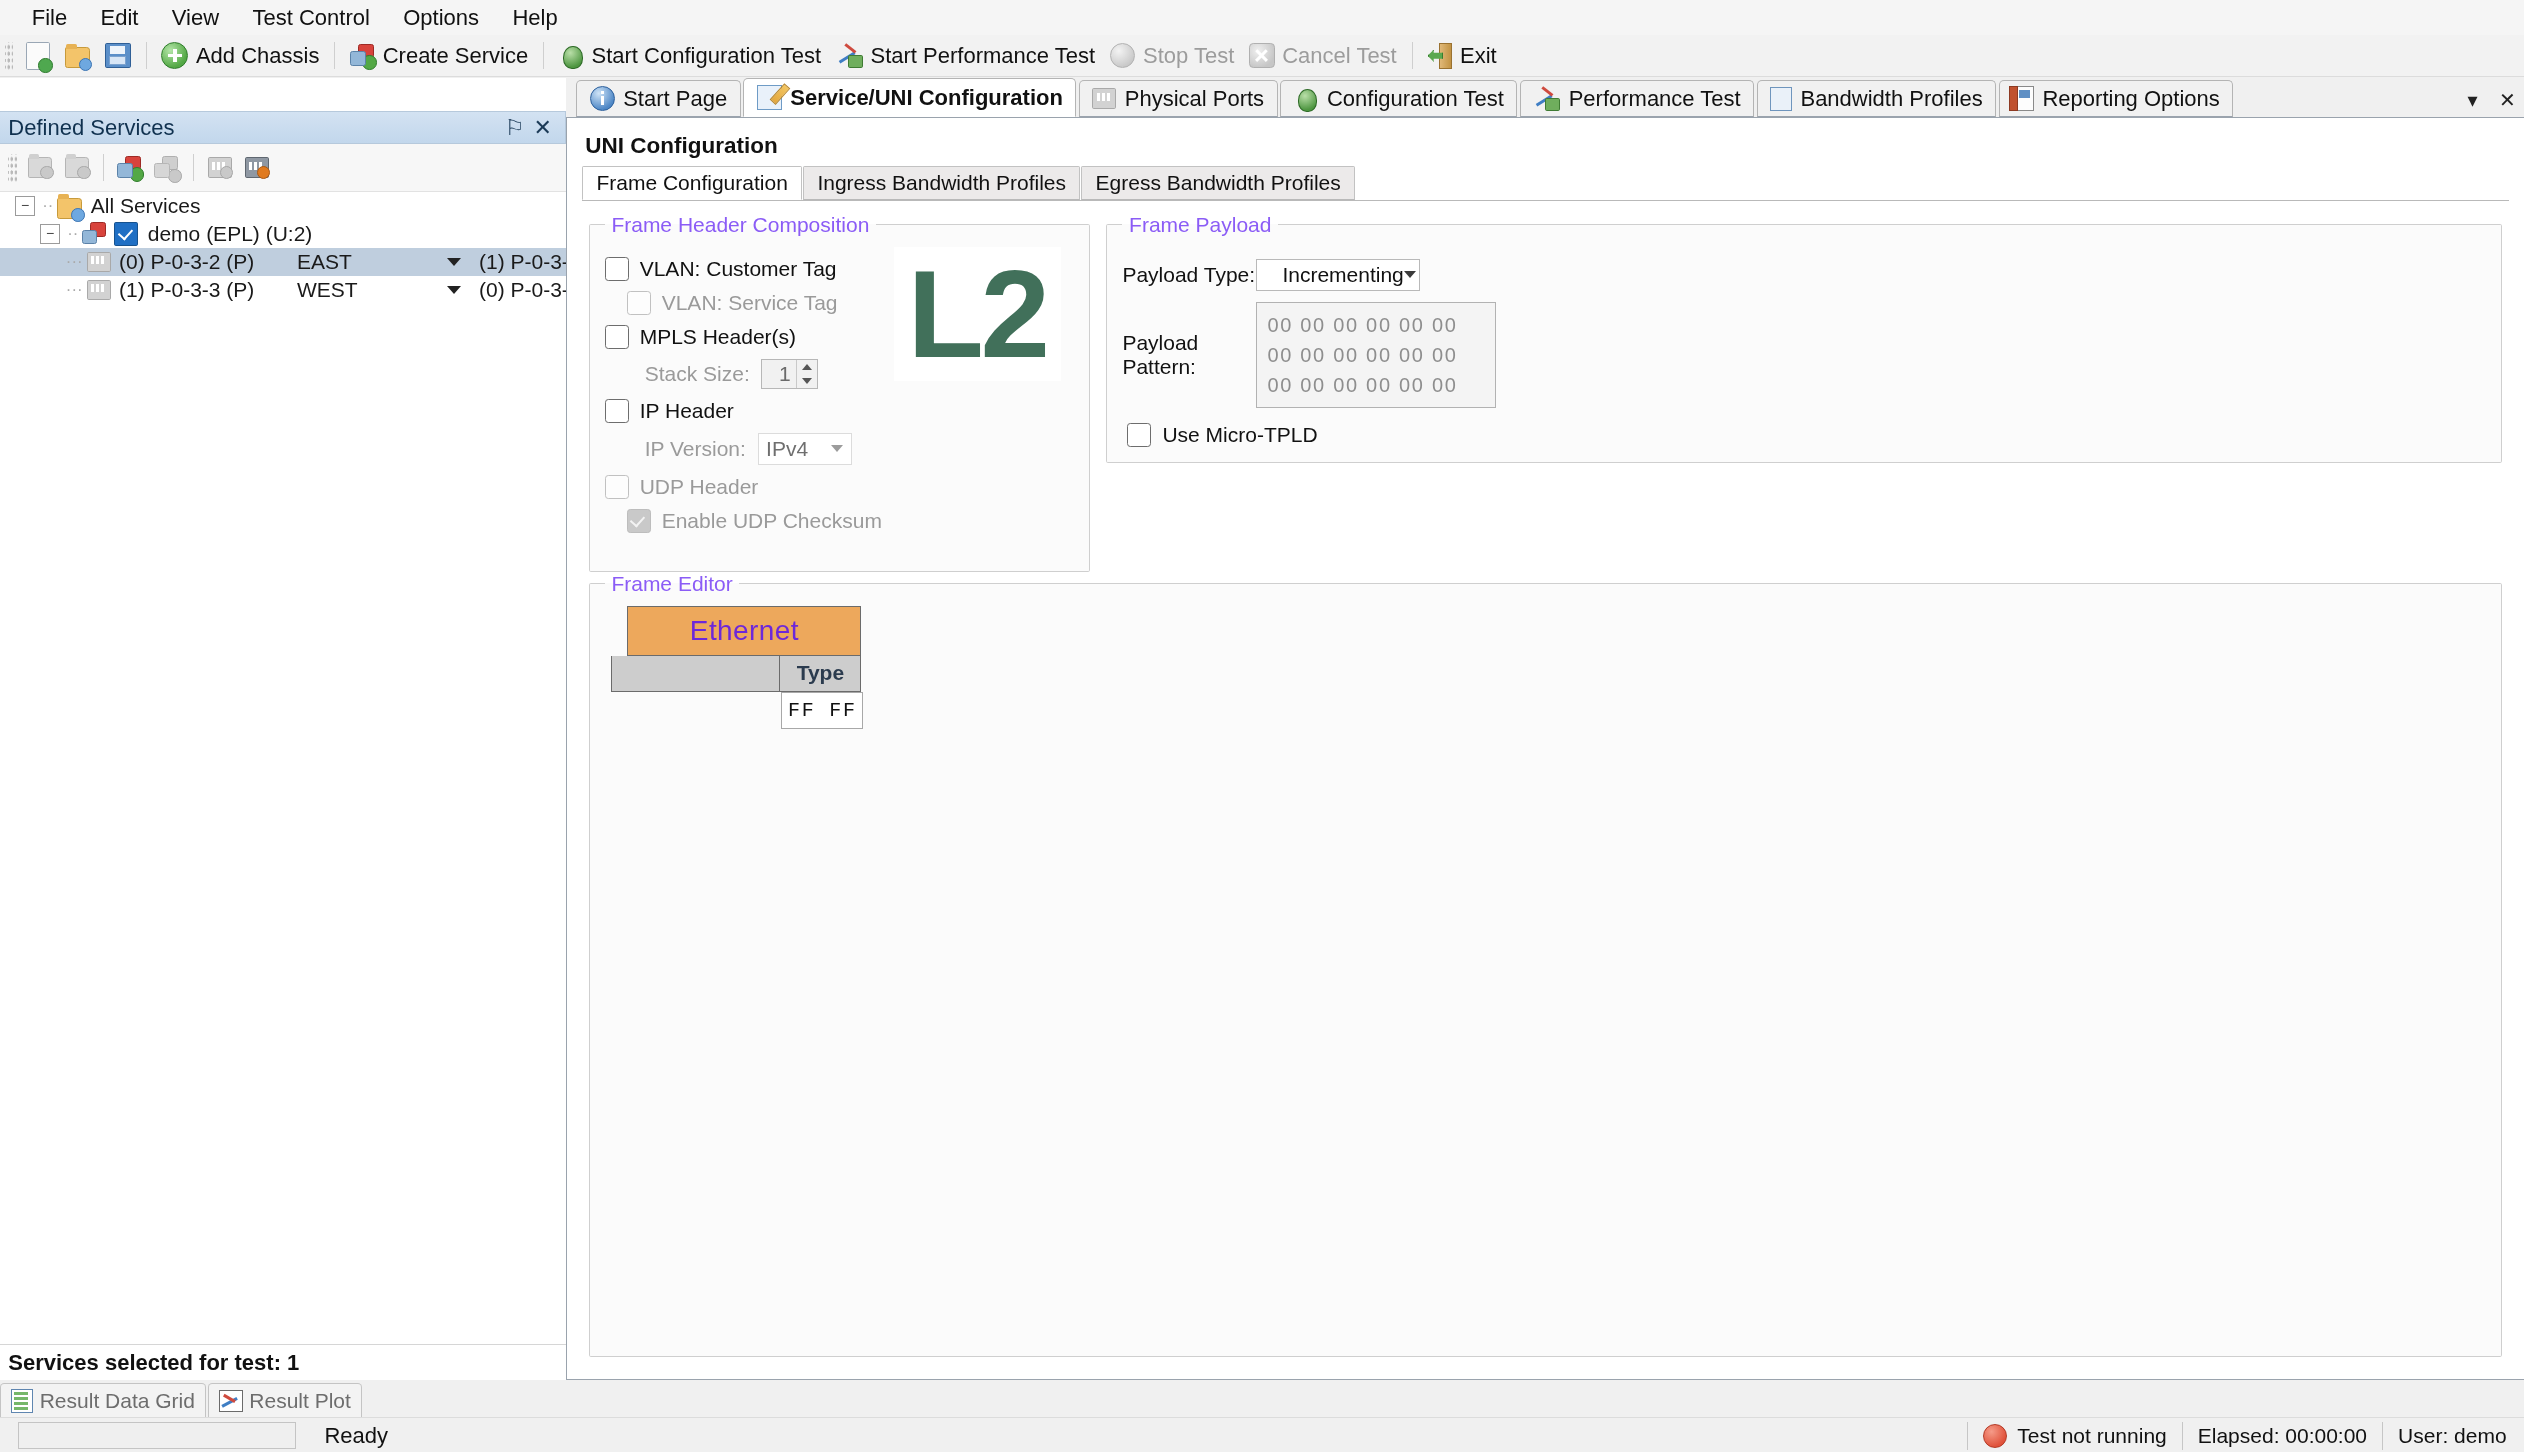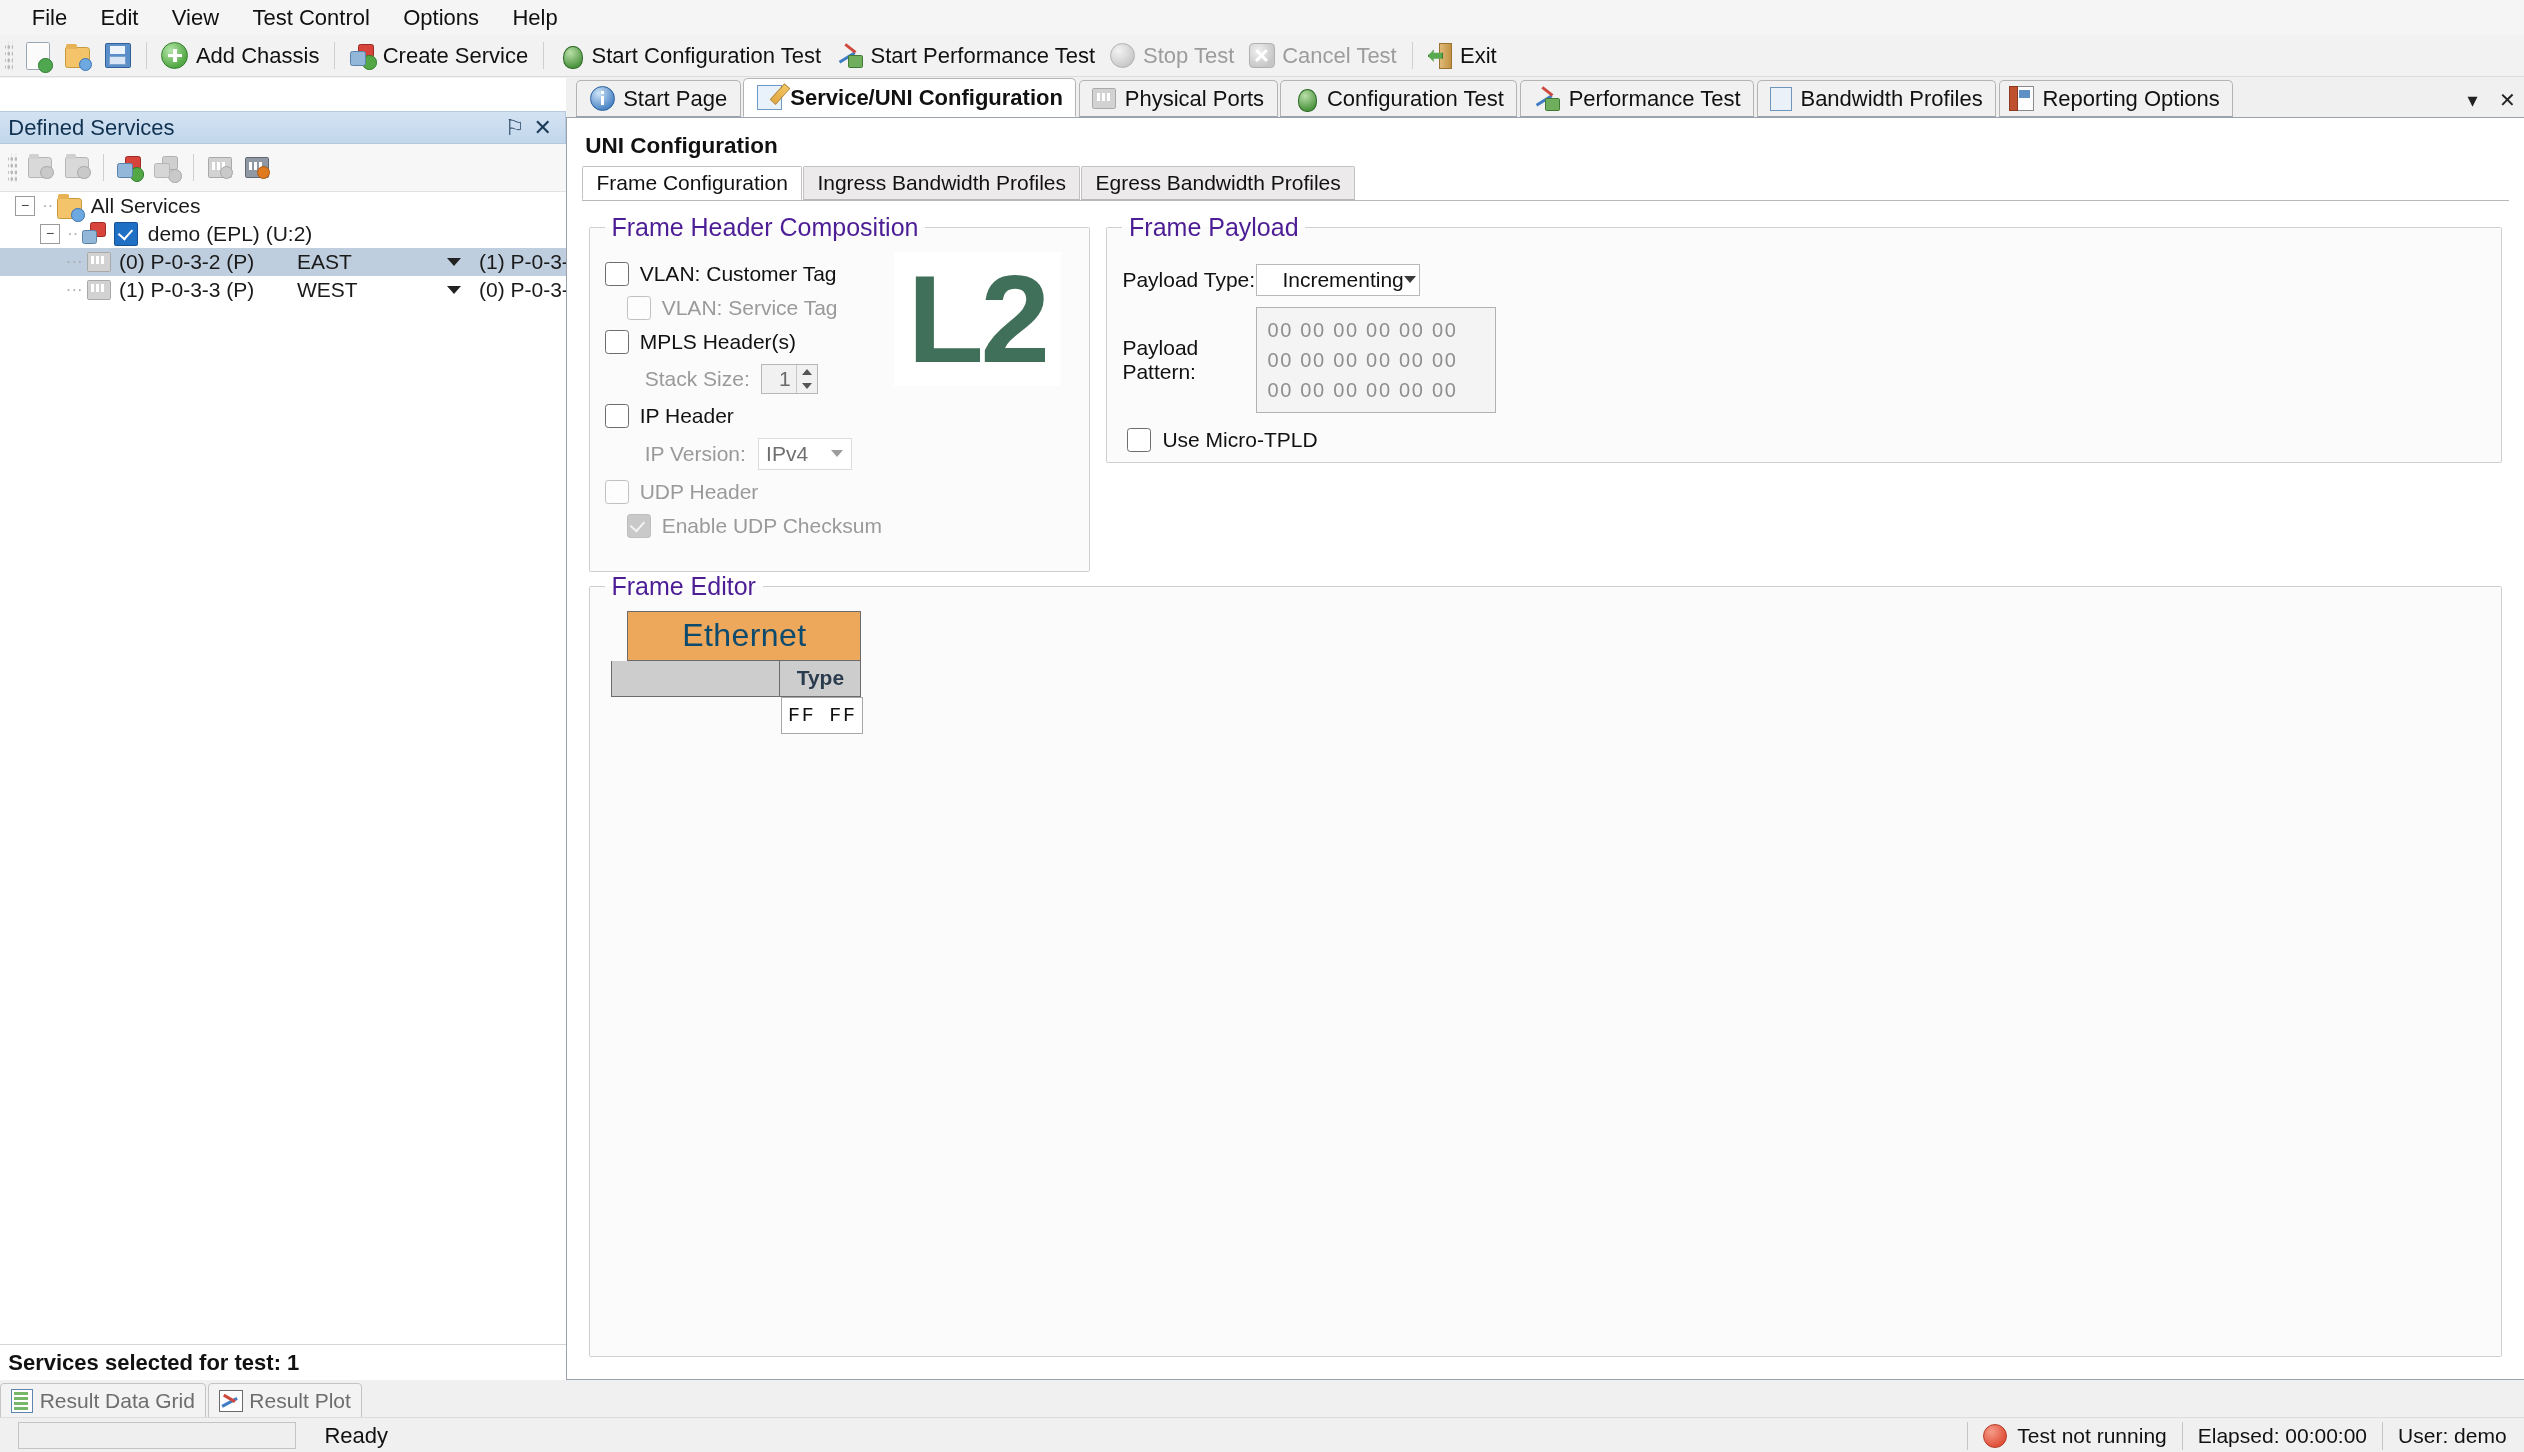--- a/index.html
+++ b/index.html
@@ -118,21 +118,21 @@
 
   .page{position:absolute;left:0;top:40px;width:1959px;height:1262px;background:#fff;border:0.8px solid #9aa3ad;border-top:0;box-sizing:border-box;padding:11.7px 15px;}
   .page-title{font-size:22.5px;font-weight:bold;color:#111;margin:3.3px 0 8.3px 3.3px;}
 
   .subtabs{display:flex;align-items:flex-end;height:33px;border-bottom:0.8px solid #b9b9b9;margin-bottom:0;}
   .stab{height:32px;padding:0 13.4px;display:flex;align-items:center;font-size:21px;color:#111;background:#eceaea;border:0.8px solid #c2c2c2;border-bottom:0.8px solid #b9b9b9;border-radius:1.7px 1.7px 0 0;margin-right:0.8px;cursor:default;white-space:nowrap;}
   .stab.active{background:#fff;border-bottom-color:#fff;}
 
   .panelbody{position:relative;padding:11.7px 6.7px 0 6.7px;}
   fieldset.grp{border:0.8px solid #cfcfcf;border-radius:1.7px;margin:0;padding:10px 15px 13.4px 15px;background:#fbfbfb;box-sizing:border-box;}
-  fieldset.grp > legend{font-size:25px;color:#4c1d95;padding:0 6.7px;}
+  fieldset.grp > legend{font-size:21px;color:#8b5cf6;padding:0 6.7px;}
 
   .row2{display:flex;align-items:flex-start;gap:16.7px;}
   .fhc{width:501px;height:359px;position:relative;}
   .fp{flex:1;height:250px;position:relative;}
 
   .chk{display:flex;align-items:flex-end;gap:11px;margin:10px 0;font-size:21px;color:#111;cursor:default;}
   .chk.ind{margin-left:22px;}
   .chk.dis{color:#9a9a9a;}
   .box{width:22px;height:22px;border:1.3px solid #6d6d6d;border-radius:3.3px;background:#fff;flex:0 0 auto;position:relative;}
   .box.dis{border-color:#c1c1c1;background:#fdfdfd;}
@@ -154,21 +154,21 @@
   .l2logo{position:absolute;right:28px;top:10px;width:167px;height:134px;background:#fff;display:flex;align-items:center;justify-content:center;}
   .l2logo span{font-family:"Liberation Sans", sans-serif;font-weight:bold;font-size:125px;line-height:1;letter-spacing:-3.3px;color:#41705a;}
 
   .fprow{display:flex;align-items:center;margin:11.7px 0;font-size:21px;}
   .fprow .flabel{width:134px;color:#111;}
   .selbox{width:164px;height:32px;border:1.3px solid #b9b9b9;background:#fff;display:flex;align-items:center;justify-content:space-between;padding:0 25px;box-sizing:border-box;font-size:21px;color:#111;cursor:default;}
   .patbox{width:240px;border:1.3px solid #b2b2b2;background:#f4f4f4;padding:6.7px 10px;box-sizing:border-box;color:#8e8e8e;font-size:20px;line-height:1.5;letter-spacing:1.7px;font-family:"Liberation Sans", sans-serif;}
 
   .frameeditor{margin-top:18.4px;height:785px;position:relative;}
   .fe-stack{width:250px;margin-left:6.7px;}
-  .fe-eth{height:48px;background:#eda85c;border:1.7px solid #6b6b6b;display:flex;align-items:center;justify-content:center;color:#0c4a6e;font-size:32px;letter-spacing:0.4px;margin-left:16px;}
+  .fe-eth{height:48px;background:#eda85c;border:1.7px solid #6b6b6b;display:flex;align-items:center;justify-content:center;color:#6d28d9;font-size:28px;letter-spacing:0.4px;margin-left:16px;}
   .fe-fields{display:flex;border:1.7px solid #6b6b6b;border-top:0;height:35px;}
   .fe-blank{flex:1;background:#cdcdcd;border-right:1.7px solid #6b6b6b;}
   .fe-type{width:80px;background:#cdcdcd;display:flex;align-items:center;justify-content:center;font-size:21px;font-weight:bold;color:#2b3b4e;}
   .fe-val{width:80px;margin-left:170px;height:35px;border:1.3px solid #a8a8a8;background:#fff;display:flex;align-items:center;justify-content:center;font-family:"Liberation Mono", monospace;font-size:20px;color:#111;letter-spacing:1.7px;}
 
   
   .statusbar{position:absolute;left:0;top:1417px;width:2525px;height:36px;background:#f0f0f0;border-top:0.8px solid #dcdcdc;display:flex;align-items:center;box-sizing:border-box;}
   .progress{width:276px;height:25px;border:0.8px solid #c4c4c4;background:#efefef;margin-left:18.4px;}
   .stxt{margin-left:28px;font-size:22px;color:#111;}
   .sb-right{margin-left:auto;display:flex;align-items:center;height:28px;}

